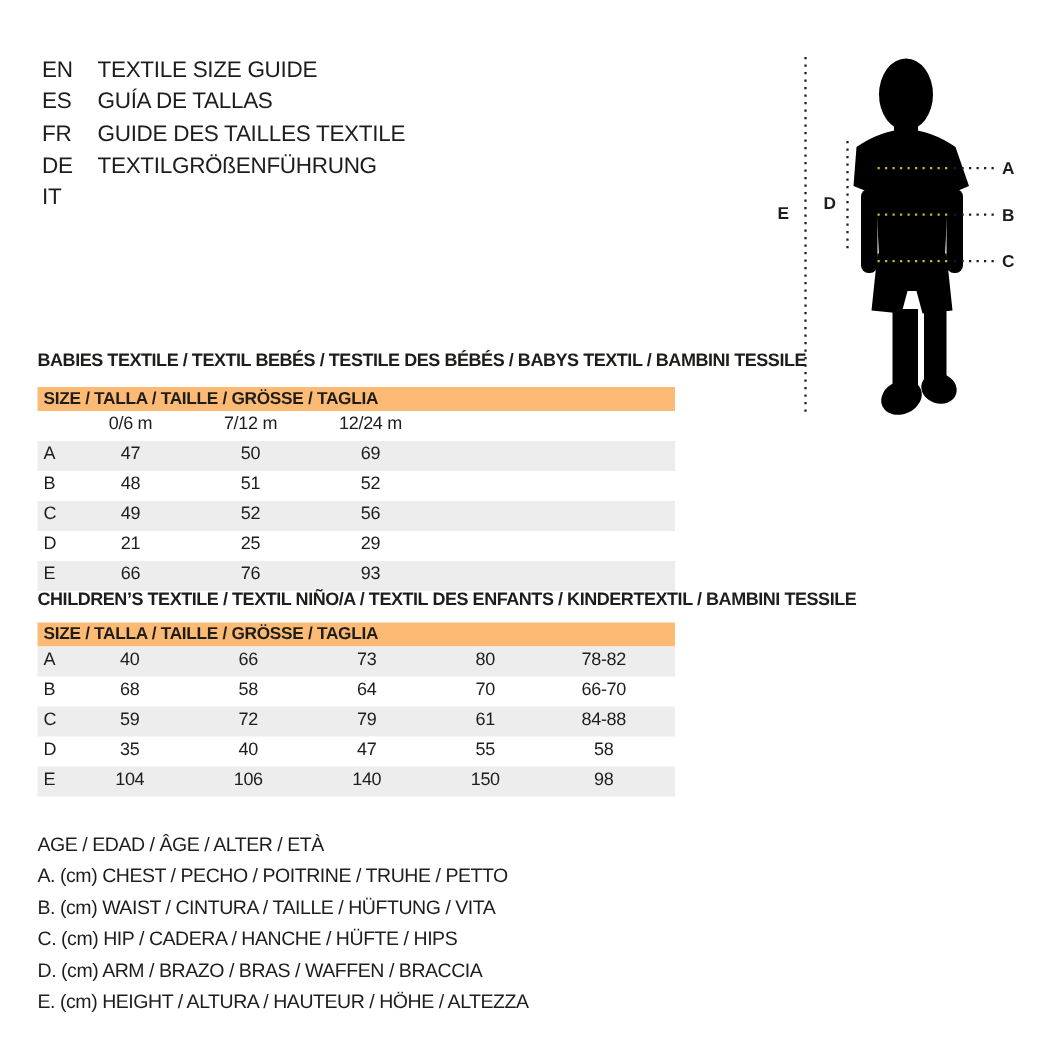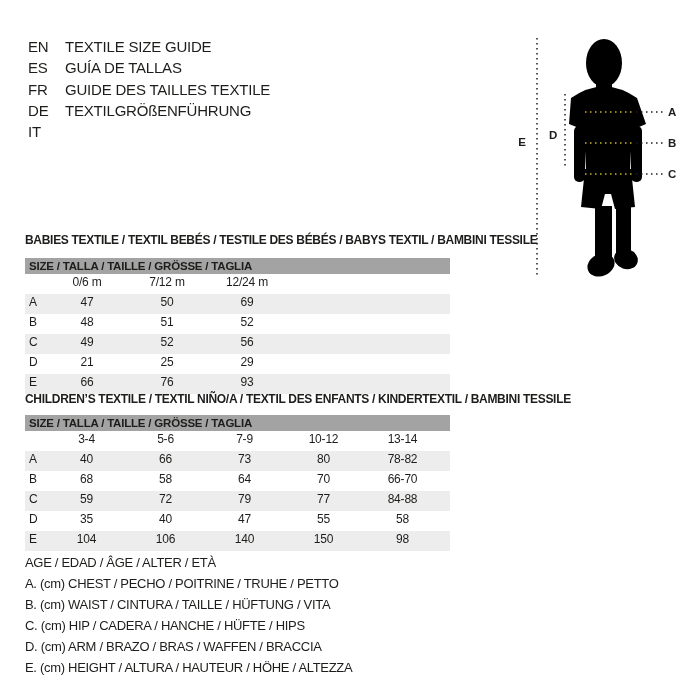--- a/index.html
+++ b/index.html
@@ -12,21 +12,21 @@
   .lang-list { position:absolute; left:28px; top:36px; }
   .lang-row { display:grid; grid-template-columns:37px auto; height:21.3px; line-height:21.3px; font-size:15px; font-weight:normal; }
 
   
   .figure { position:absolute; left:505px; top:25px; width:190px; height:260px; }
   .fig-label { font-family:"Liberation Sans","DejaVu Sans",sans-serif; font-size:11.5px; font-weight:bold; fill:#1d1d1b; }
 
   
   .section { position:absolute; left:25px; width:425px; }
   .sec-title { font-size:12px; font-weight:bold; letter-spacing:-0.3px; white-space:nowrap; }
-  .size-bar { background:#a3a3a3; height:16px; line-height:16px; padding-left:4px; font-size:11.5px; font-weight:bold; }
+  .size-bar { background:#fdba74; height:16px; line-height:16px; padding-left:4px; font-size:11.5px; font-weight:bold; }
   .thead, .trow { height:20px; }
   .thead span, .trow span { display:block; line-height:16px; font-size:12px; text-align:center; }
   .rowlabel { text-align:left !important; padding-left:4px; }
   .stripe { background:#ededed; }
   .b-grid { display:grid; grid-template-columns:22px 80px 80px 80px auto; }
   .c-grid { display:grid; grid-template-columns:22px 79px 79px 79px 79px 79px auto; }
   .babies { top:233px; }
   .babies .size-bar { margin-top:11px; }
   .children { top:392px; }
   .children .size-bar { margin-top:9px; }
@@ -137,29 +137,20 @@
       <span>66</span>
       <span>76</span>
       <span>93</span>
       <span></span>
     </div>
   </div>
 
   <div class="section children">
     <div class="sec-title">CHILDREN’S TEXTILE / TEXTIL NIÑO/A / TEXTIL DES ENFANTS / KINDERTEXTIL / BAMBINI TESSILE</div>
     <div class="size-bar">SIZE / TALLA / TAILLE / GRÖSSE / TAGLIA</div>
-    <div class="thead c-grid">
-      <span class="rowlabel"></span>
-      <span>3-4</span>
-      <span>5-6</span>
-      <span>7-9</span>
-      <span>10-12</span>
-      <span>13-14</span>
-      <span></span>
-    </div>
     <div class="trow c-grid stripe">
       <span class="rowlabel">A</span>
       <span>40</span>
       <span>66</span>
       <span>73</span>
       <span>80</span>
       <span>78-82</span>
       <span></span>
     </div>
     <div class="trow c-grid">
@@ -169,21 +160,21 @@
       <span>64</span>
       <span>70</span>
       <span>66-70</span>
       <span></span>
     </div>
     <div class="trow c-grid stripe">
       <span class="rowlabel">C</span>
       <span>59</span>
       <span>72</span>
       <span>79</span>
-      <span>77</span>
+      <span>61</span>
       <span>84-88</span>
       <span></span>
     </div>
     <div class="trow c-grid">
       <span class="rowlabel">D</span>
       <span>35</span>
       <span>40</span>
       <span>47</span>
       <span>55</span>
       <span>58</span>

